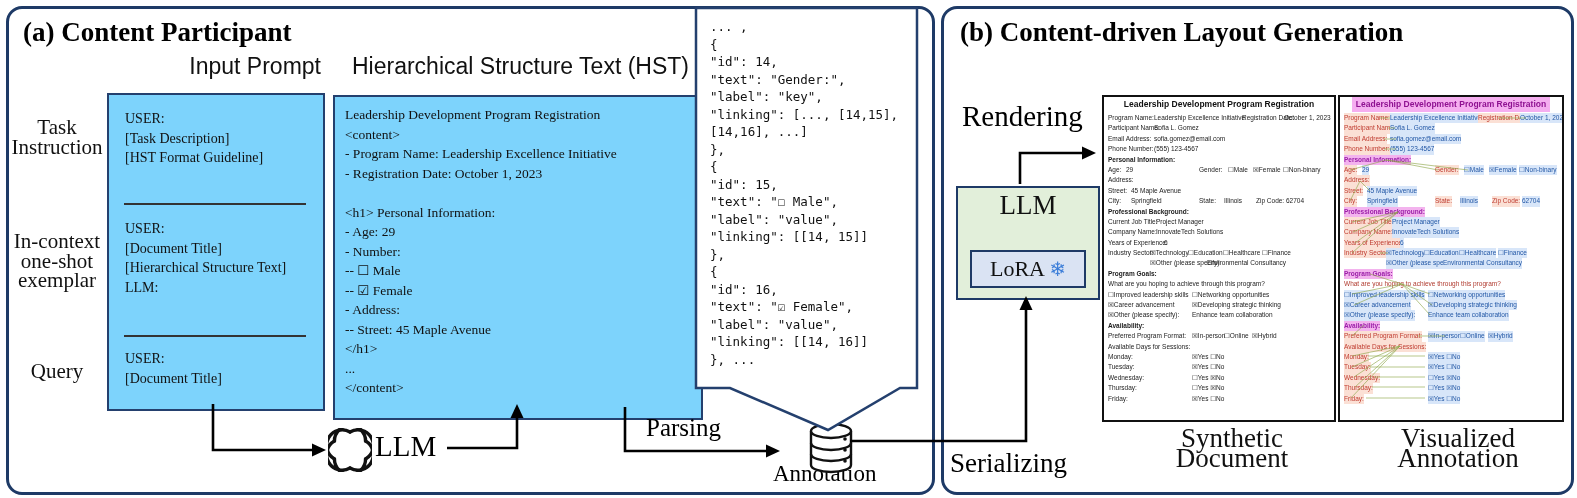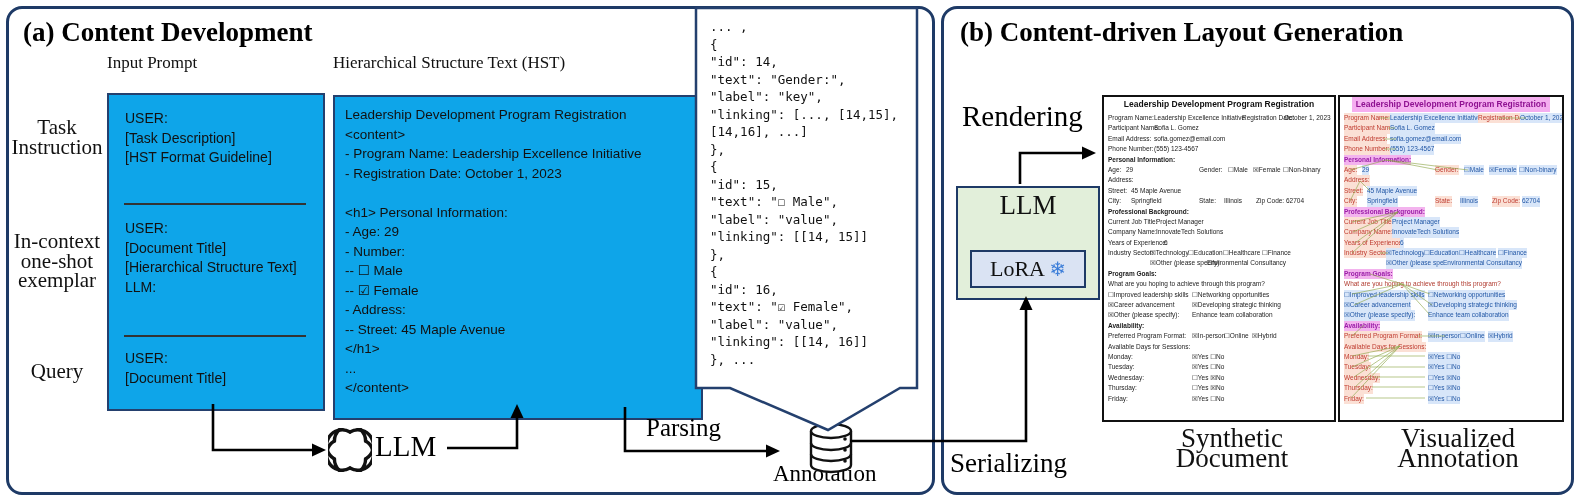--- a/index.html
+++ b/index.html
@@ -3,25 +3,25 @@
 <meta charset="utf-8">
 <style>
   html,body{margin:0;padding:0;background:#fff;}
   #root{position:relative;width:1577px;height:498px;background:#fff;overflow:hidden;
         font-family:"Liberation Sans",sans-serif;color:#111;}
   .panel{position:absolute;border:3px solid #1e3a66;border-radius:16px;background:#fff;}
   #panelA{left:6px;top:6px;width:923px;height:483px;}
   #panelB{left:941px;top:6px;width:627px;height:483px;}
   .ptitle{position:absolute;font-family:"Liberation Serif",serif;font-weight:bold;
           font-size:27px;color:#000;white-space:nowrap;}
-  .colhdr{position:absolute;font-family:Liberation Serif, serif;font-size:17px;
-          text-align:left;white-space:nowrap;}
+  .colhdr{position:absolute;font-family:Liberation Sans, sans-serif;font-size:23px;
+          text-align:right;white-space:nowrap;}
   .rowlabel{position:absolute;font-family:"Liberation Serif",serif;font-size:21px;
             line-height:25px;text-align:center;}
-  .box{position:absolute;border:2px solid #24406e;background:#0ea5e9;}
+  .box{position:absolute;border:2px solid #24406e;background:#7dd3fc;font-family:Liberation Serif, serif;}
   .ln{height:19.5px;white-space:nowrap;}
   #promptBox .sec{position:absolute;left:16px;font-size:14px;line-height:19.5px;}
   #promptBox .hr{position:absolute;left:15px;width:182px;border-top:2px solid #333;height:0;}
   #hstBox{font-size:13.5px;line-height:19.5px;padding:8px 0 0 10px;}
   #hstBox .ln{height:19.5px;}
   .callout-wrap{position:absolute;left:694px;top:6px;width:226px;height:430px;}
   #jsonLines{position:absolute;left:16px;top:12px;font-family:"DejaVu Sans Mono",monospace;
              font-size:12.5px;line-height:17.5px;}
   #jsonLines .ln{height:17.5px;}
   .flowlabel{position:absolute;font-family:"Liberation Serif",serif;white-space:nowrap;color:#000;}
@@ -54,21 +54,21 @@
   .caption{position:absolute;font-family:"Liberation Serif",serif;font-size:27px;line-height:33px;
            text-align:center;}
   #connectors{position:absolute;left:0;top:0;pointer-events:none;}
 </style>
 </head>
 <body>
 
 <div id="root">
 
   <div class="panel" id="panelA">
-    <div class="ptitle" style="left:14px;top:8px;">(a) Content Development</div>
+    <div class="ptitle" style="left:14px;top:8px;">(a) Content Participant</div>
     <div class="colhdr" style="left:98px;top:44px;width:214px;">Input Prompt</div>
     <div class="colhdr" style="left:324px;top:44px;width:356px;">Hierarchical Structure Text (HST)</div>
 
     <div class="rowlabel" style="left:2px;top:106px;width:92px;">
         <div class="ln">Task</div>
         <div class="ln">Instruction</div>
       </div>
     <div class="rowlabel" style="left:-2px;top:220px;width:100px;">
         <div class="ln">In-context</div>
         <div class="ln">one-shot</div>

